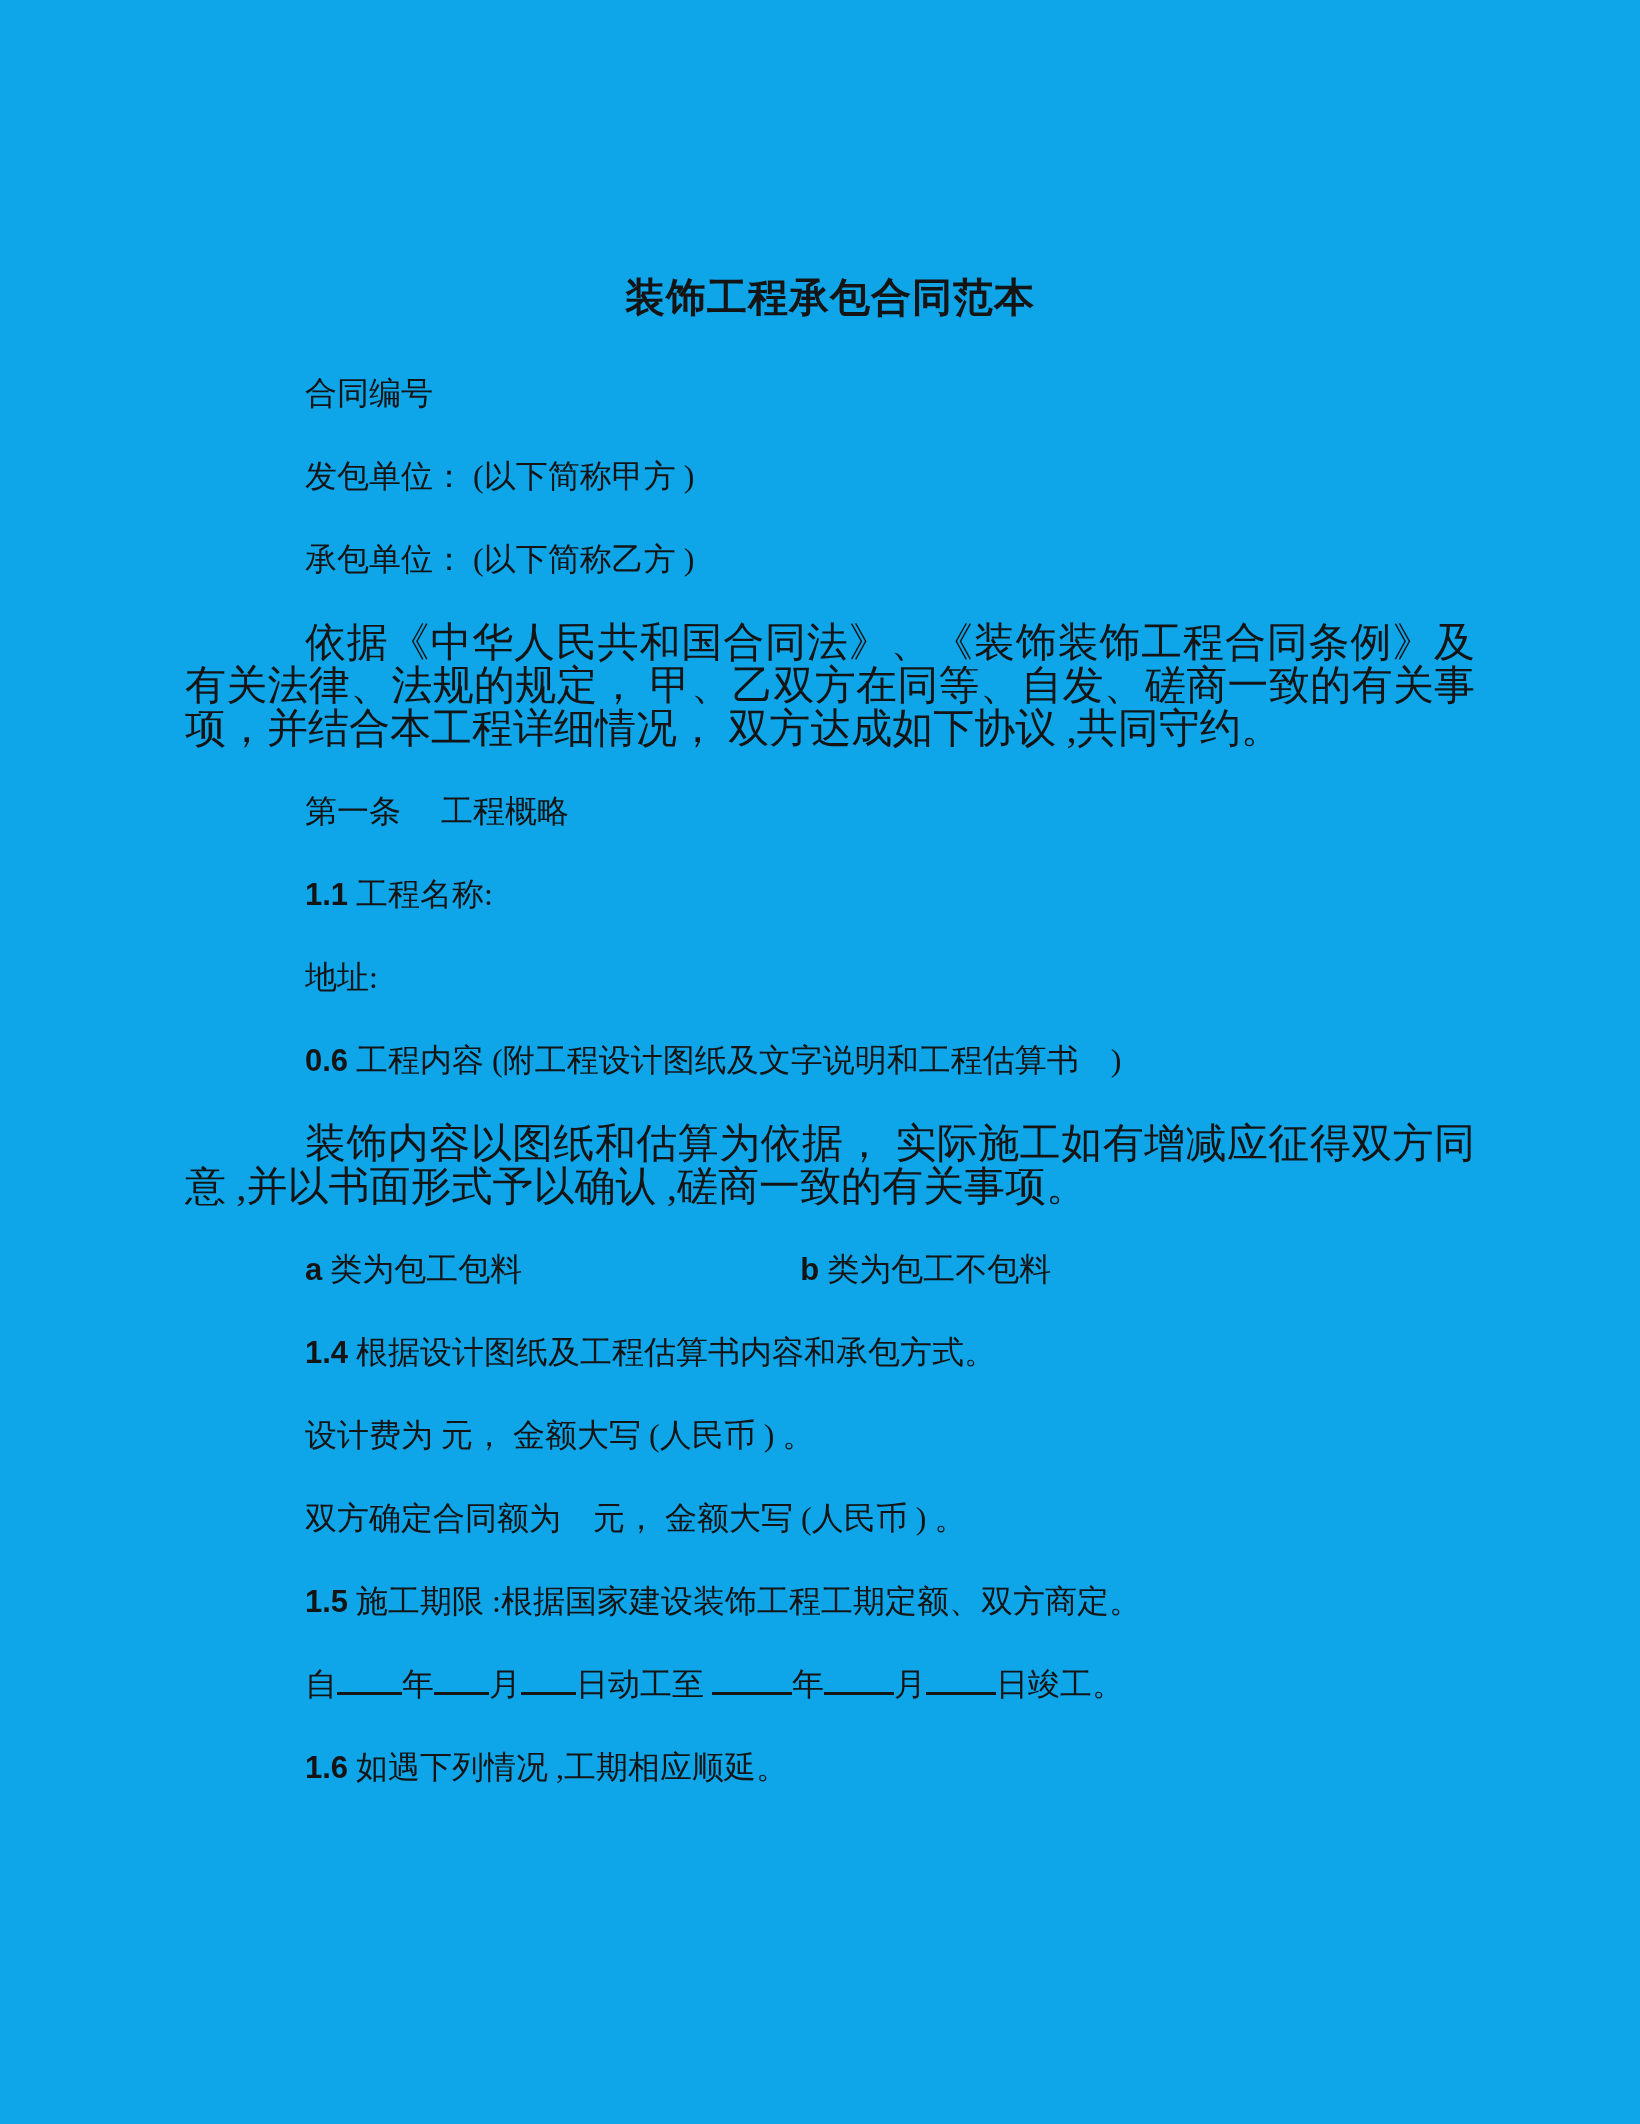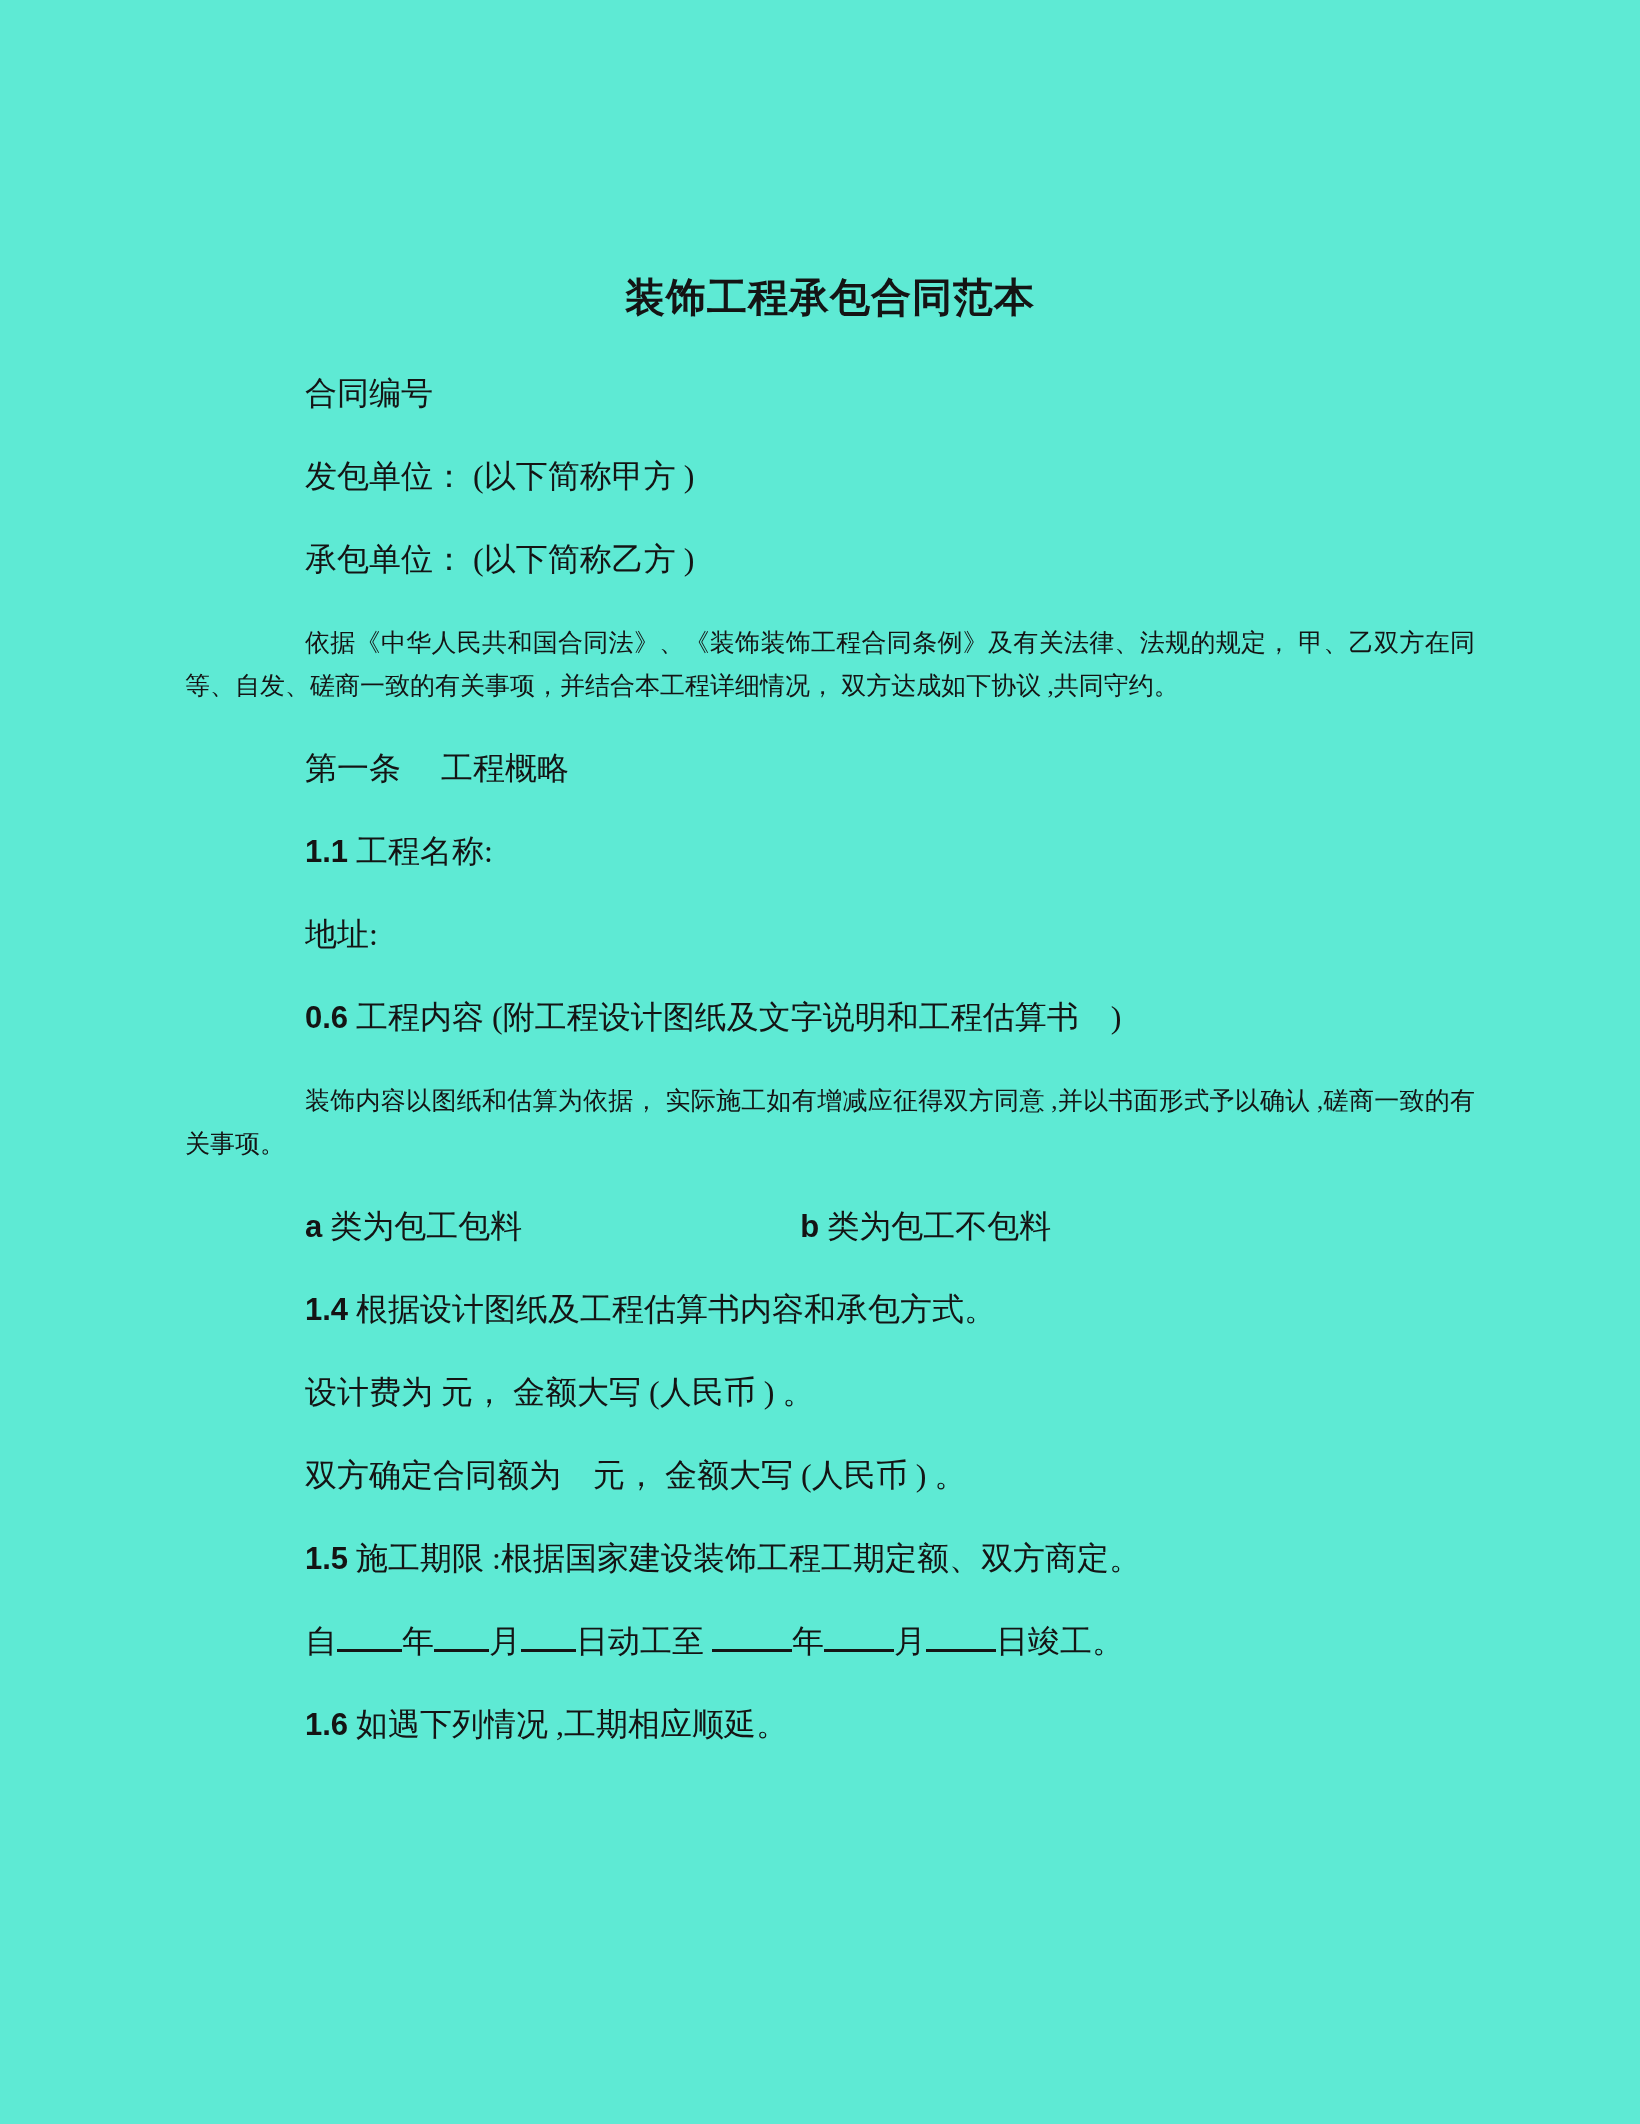--- a/index.html
+++ b/index.html
@@ -6,41 +6,41 @@
   body{
     width:1640px;height:2124px;
     font-family:"Liberation Serif","DejaVu Serif",serif;
     color:#141414;
     -webkit-font-smoothing:antialiased;
   }
   .page{
     box-sizing:border-box;
     width:1640px;height:2124px;
     padding:272px 165px 0 185px;
-    background:#5eead4;
+    background:#0ea5e9;
     overflow:hidden;
   }
   .title{
     margin:0 0 48px 0;
     font-size:40px;
     line-height:52px;
     font-weight:bold;
     text-align:center;
     letter-spacing:1px;
     white-space:pre-wrap;
   }
   .line{
     font-size:32px;
     line-height:43px;
     margin:13px 0 40px 0;
     white-space:pre-wrap;
   }
   .indent{ text-indent:120px; }
   .para{
-    font-size:25px;
+    font-size:41px;
     line-height:43px;
     margin:0 0 40px 0;
     text-indent:120px;
     text-align:justify;
     white-space:pre-wrap;
   }
   .num{
     font-family:"Liberation Sans","DejaVu Sans",sans-serif;
     font-weight:bold;
     font-size:31px;

